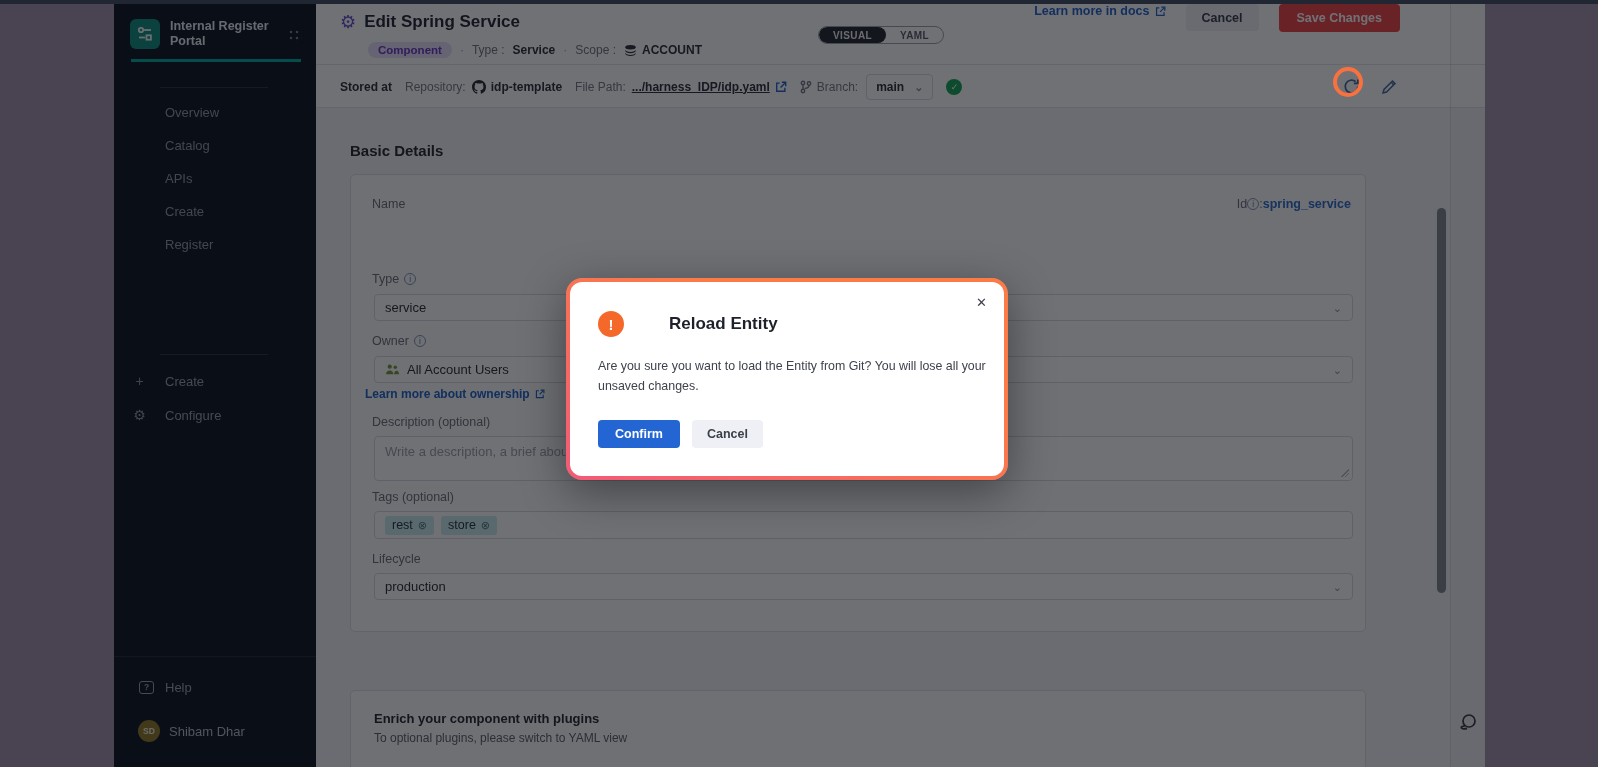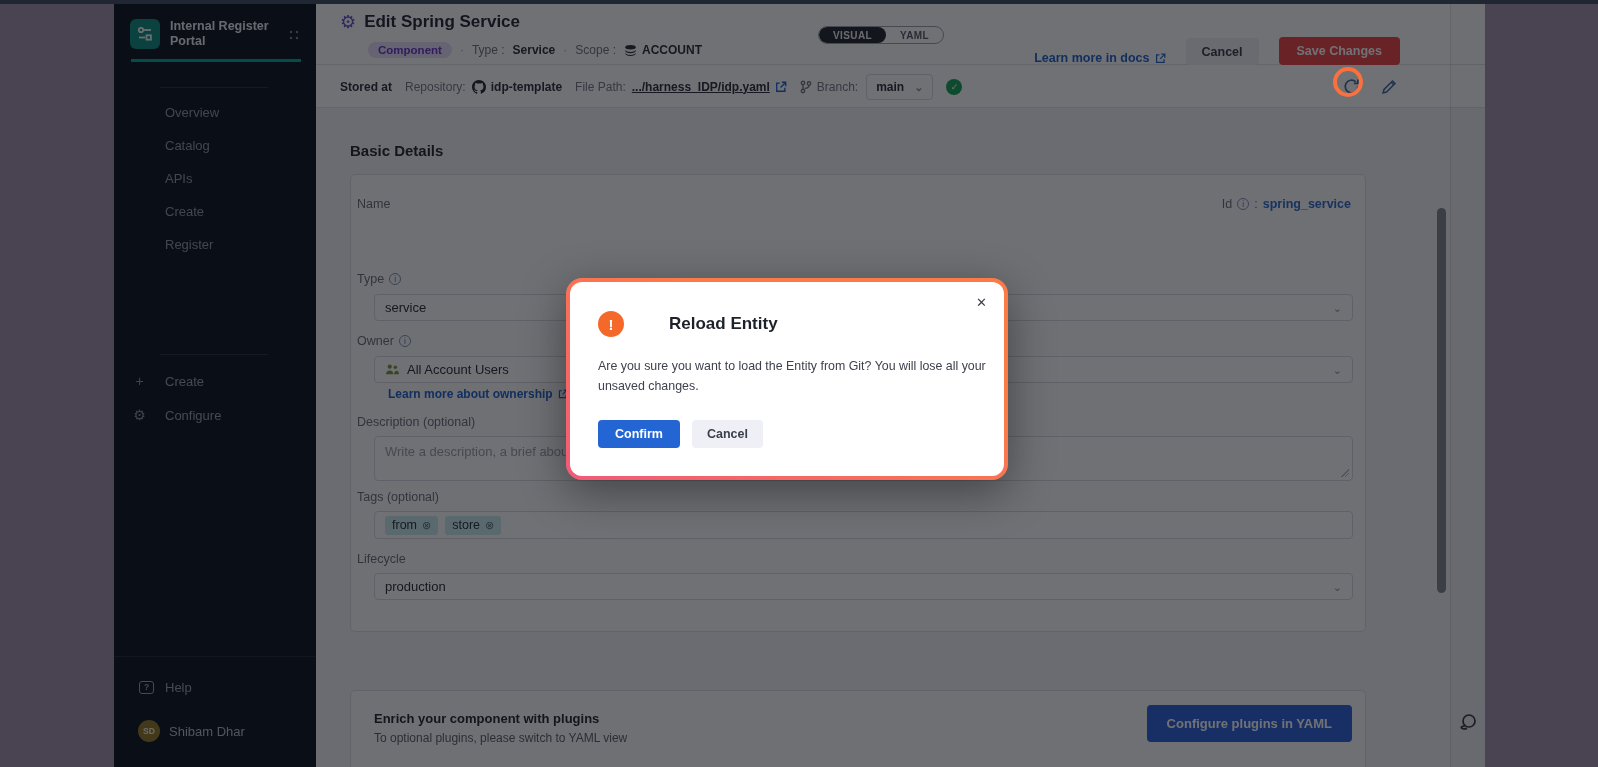--- a/index.html
+++ b/index.html
@@ -40,21 +40,21 @@
   .badge { background:#e6ddf9; color:#6938c0; font-size:11.5px; font-weight:600; padding:2px 10px; border-radius:9px; }
   .dot-sep { color:#9aa0aa; font-size:12px; }
   .meta-label { color:#6f737e; font-size:12px; }
   .meta-value { color:#2a2e38; font-size:12px; font-weight:700; }
   .scope-wrap { display:flex; align-items:center; gap:5px; }
 
   .toggle { position:absolute; left:502px; top:22px; height:18px; border:1px solid #9aa0ab; border-radius:10px; display:flex; background:#fff; overflow:hidden; }
   .toggle .seg { font-size:10px; font-weight:700; letter-spacing:.4px; padding:0 14px; display:flex; align-items:center; color:#565c66; cursor:pointer; }
   .toggle .seg.active { background:#22262e; color:#f0f1f4; border-radius:10px; }
 
-  .hdr-right { position:absolute; right:85px; top:0; height:61px; display:flex; align-items:flex-end; gap:20px; }
+  .hdr-right { position:absolute; right:85px; top:0; height:61px; display:flex; align-items:flex-start; gap:20px; }
   .docs-link { color:#2063c9; font-size:12.5px; font-weight:600; display:flex; gap:5px; align-items:center; cursor:pointer; }
   .btn { border:none; border-radius:4px; font-family:inherit; font-weight:700; font-size:12.5px; cursor:pointer; }
   .btn-cancel-hdr { background:#eef0f4; color:#383d47; height:27px; padding:0 16px; }
   .btn-save { background:#ef4444; color:#ffffff; height:28px; padding:0 18px; }
 
   .srcbar { position:absolute; left:0; top:61px; width:1169px; height:43px; background:#ffffff; border-bottom:1px solid #e3e4e8; }
   .src-left { position:absolute; left:24px; top:0; height:43px; display:flex; align-items:center; gap:13px; font-size:12px; }
   .src-strong { color:#2b2f39; font-weight:700; }
   .src-label { color:#757984; }
   .src-value { color:#2b2f39; font-weight:700; display:flex; align-items:center; gap:5px; }
@@ -62,30 +62,30 @@
   .branch-select { border:1px solid #d7d9df; border-radius:4px; height:26px; display:flex; align-items:center; gap:10px; padding:0 9px; color:#2b2f39; font-weight:600; cursor:pointer; }
   .chev { color:#8b909a; font-size:11px; line-height:8px; }
   .check-circle { width:16px; height:16px; border-radius:50%; background:#17a356; color:#fff; font-size:9px; display:flex; align-items:center; justify-content:center; }
   .src-icons { position:absolute; right:88px; top:0; height:43px; display:flex; align-items:center; gap:20px; color:#44699f; }
   .icon-btn { cursor:pointer; display:flex; }
 
   
   .content { position:absolute; left:0; top:104px; width:1169px; height:659px; }
   .section-title { position:absolute; left:34px; top:34px; font-size:15px; font-weight:700; color:#23262e; }
   .card { position:absolute; left:34px; top:66px; width:1016px; height:458px; background:#fcfcfd; border:1px solid #dcdde2; border-radius:5px; }
-  .flabel { position:absolute; left:6px; font-size:12.5px; color:#6c6f78; display:flex; align-items:center; gap:5px; }
+  .flabel { position:absolute; left:21px; font-size:12.5px; color:#6c6f78; display:flex; align-items:center; gap:5px; }
   .info-i { width:12px; height:12px; border:1px solid #7e93b8; border-radius:50%; color:#5d7cab; font-size:8.5px; display:inline-flex; align-items:center; justify-content:center; font-style:normal; }
   .field { position:absolute; left:23px; width:979px; height:27px; background:#ffffff; border:1px solid #d8dae0; border-radius:4px;
            display:flex; align-items:center; padding:0 10px; font-size:13px; color:#2a2d35; cursor:text; }
   .field .chev { position:absolute; right:10px; }
-  .id-row { position:absolute; right:14px; top:22px; display:flex; align-items:center; gap:5px; font-size:12.5px; }
+  .id-row { position:absolute; right:14px; top:22px; display:flex; align-items:center; font-size:12.5px; }
   .id-label { color:#6c6f78; }
   .id-value { color:#2f6bc8; font-weight:600; }
   .owner-ic { margin-right:7px; display:flex; }
-  .mini-link { position:absolute; left:37px; color:#2063c9; font-size:12px; font-weight:600; display:flex; gap:5px; align-items:center; cursor:pointer; }
+  .mini-link { position:absolute; left:14px; color:#2063c9; font-size:12px; font-weight:600; display:flex; gap:5px; align-items:center; cursor:pointer; }
   .textarea { height:45px; align-items:flex-start; padding-top:7px; color:#9ba0ab; position:absolute; }
   .resize-grip { position:absolute; right:3px; bottom:3px; width:8px; height:8px;
      background:linear-gradient(135deg, transparent 50%, #b6bac2 50%, #b6bac2 58%, transparent 58%, transparent 72%, #b6bac2 72%, #b6bac2 80%, transparent 80%); }
   .tagbox { height:28px; gap:7px; cursor:default; }
   .chip { background:#c9ecef; border-radius:3px; padding:2.5px 7px; font-size:12.5px; color:#27323c; display:flex; align-items:center; gap:5px; }
   .chip .x { color:#53707b; font-size:11px; cursor:pointer; }
 
   .plugins-card { position:absolute; left:34px; top:582px; width:1016px; height:110px; background:#fcfcfd; border:1px solid #dcdde2; border-radius:5px; }
   .plug-title { position:absolute; left:23px; top:20px; font-size:13px; font-weight:700; color:#23262e; }
   .plug-sub { position:absolute; left:23px; top:40px; font-size:12px; color:#5b5f68; }
@@ -318,42 +318,41 @@
         <div class="field textarea" style="top:261px;">
           <span>Write a description, a brief about the component</span>
           <span class="resize-grip"></span>
         </div>
 
         <div class="flabel" style="top:315px;">
           <span>Tags (optional)</span>
         </div>
         <div class="field tagbox" style="top:336px;">
           <span class="chip">
-            <span>from</span>
+            <span>rest</span>
             <span class="x">⊗</span>
           </span>
           <span class="chip">
             <span>store</span>
             <span class="x">⊗</span>
           </span>
         </div>
 
         <div class="flabel" style="top:377px;">
           <span>Lifecycle</span>
         </div>
         <div class="field" style="top:398px;">
           <span>production</span>
           <span class="chev">⌄</span>
         </div>
       </div>
 
       <div class="plugins-card">
         <div class="plug-title">Enrich your component with plugins</div>
         <div class="plug-sub">To optional plugins, please switch to YAML view</div>
-        <button class="btn btn-plugins">Configure plugins in YAML</button>
       </div>
     </div>
 
     <div class="gutter"></div>
     <div class="scroll-thumb" style="top:204px;"></div>
     <svg class="headset" width="24" height="24" viewBox="0 0 24 24" fill="none" stroke="#333945" stroke-width="1.7">
       <circle cx="13" cy="10" r="6"></circle>
         <path d="M8.8 14.8c-2.6.4-4.3 1.4-3.2 2.3 1 .8 3.4.9 5.4.3"></path>
     </svg>
   </div>

